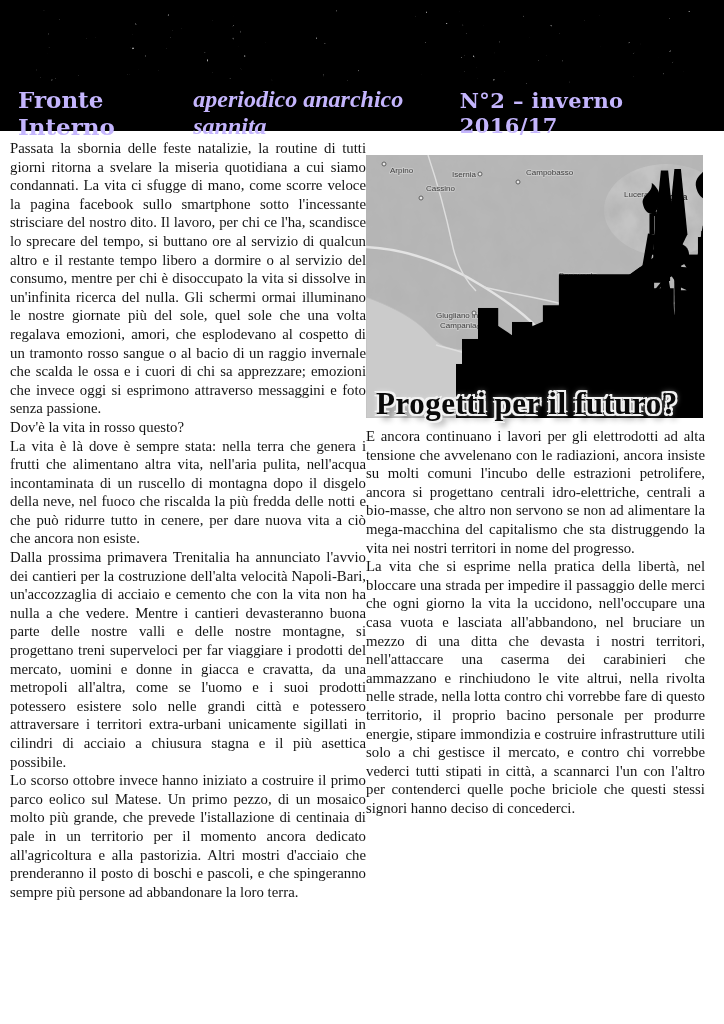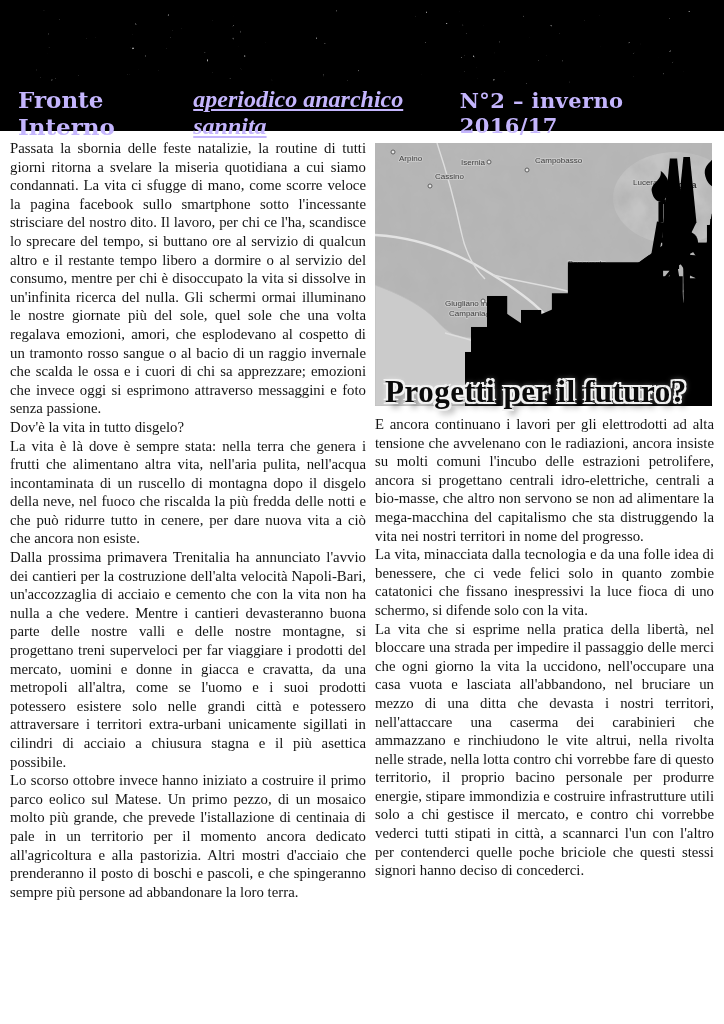--- a/index.html
+++ b/index.html
@@ -8,31 +8,31 @@
     font-family:"Liberation Serif",serif;color:#141414;
   }
   
   .masthead{background:#000;height:131px;}
   .title-svg{display:block;width:724px;height:97px;}
   .mast-row{
     display:flex;align-items:center;justify-content:space-between;
     padding:0 16px 0 18px;color:#c4b5fd;height:32px;
   }
   .mast-edition{font-family:"DejaVu Serif",serif;font-weight:bold;font-size:23px;}
-  .mast-sub{font-family:"Liberation Serif",serif;font-weight:bold;font-style:italic;font-size:24px;text-decoration:underline;}
+  .mast-sub{font-family:"Liberation Serif",serif;font-weight:bold;font-style:italic;font-size:24px;}
   .mast-issue{font-family:"DejaVu Serif",serif;font-weight:bold;font-size:21px;letter-spacing:.4px;}
   
-  .content{display:flex;gap:9px;padding:8px 10px 0 10px;}
+  .content{display:flex;padding:8px 10px 0 10px;}
   .col{text-align:justify;font-size:14.8px;line-height:18.6px;}
   .col-left{width:356px;}
   .col-right{width:339px;}
   .col p{margin:0;}
   .col b{font-weight:normal;}
   
-  .map-fig{position:relative;width:337px;height:263px;margin:4px 0 9px 0;}
+  .map-fig{position:relative;width:337px;height:263px;margin:16px 0 9px 0;}
   .map-svg{display:block;width:337px;height:263px;background:#b7b7b7;}
   .map-caption{
     position:absolute;left:10px;bottom:4px;white-space:nowrap;
     font-family:"Liberation Serif",serif;font-weight:bold;
     font-size:31px;color:#0a0a0a;letter-spacing:.5px;
     text-shadow:2px 2px 0 #f2f2f2,-2px -2px 0 #f2f2f2,2px -2px 0 #f2f2f2,
                 -2px 2px 0 #f2f2f2,0 0 6px #ffffff,5px 5px 6px rgba(0,0,0,.45);
   }
   
   .city{font-family:"Liberation Sans",sans-serif;font-size:8px;fill:#3f3f3f;
@@ -65,21 +65,21 @@
     <span class="mast-edition">Fronte Interno</span>
     <span class="mast-sub">aperiodico anarchico sannita</span>
     <span class="mast-issue">N°2 – inverno 2016/17</span>
   </div>
 </header>
 
 <main class="content">
 
   <section class="col col-left">
     <p><span>Passata la sbornia delle feste natalizie, la routine di tutti giorni ritorna a svelare la miseria quotidiana a cui siamo condannati. La vita ci sfugge di mano, come scorre veloce la pagina facebook sullo smartphone sotto l'incessante strisciare del nostro dito. Il lavoro, per chi ce l'ha, scandisce lo sprecare del tempo, si buttano ore al servizio di qualcun altro e il restante tempo libero a dormire o al servizio del consumo, mentre per chi è disoccupato la vita si dissolve in un'infinita ricerca del nulla. Gli schermi ormai illuminano le nostre giornate più del sole, quel sole che una volta regalava emozioni, amori, che esplodevano al cospetto di un tramonto rosso sangue o al bacio di un raggio invernale che scalda le ossa e i cuori di chi sa apprezzare; emozioni che invece oggi si esprimono attraverso messaggini e foto senza passione.</span></p>
-    <p><span>Dov'è la vita in tutto disgelo?</span></p>
+    <p><span>Dov'è la vita in rosso questo?</span></p>
     <p><span>La vita è là dove è sempre stata: nella terra che genera i frutti che alimentano altra vita, nell'aria pulita, nell'acqua incontaminata di un ruscello di montagna dopo il disgelo della neve, nel fuoco che riscalda la più fredda delle notti e che può ridurre tutto in cenere, per dare nuova vita a ciò che ancora non esiste.</span></p>
     <p><b>Dalla prossima primavera Trenitalia ha annunciato l'avvio dei cantieri per la costruzione dell'alta velocità Napoli-Bari</b><span>, un'accozzaglia di acciaio e cemento che con la vita non ha nulla a che vedere. Mentre i cantieri devasteranno buona parte delle nostre valli e delle nostre montagne, si progettano treni superveloci per far viaggiare i prodotti del mercato, uomini e donne in giacca e cravatta, da una metropoli all'altra, come se l'uomo e i suoi prodotti potessero esistere solo nelle grandi città e potessero attraversare i territori extra-urbani unicamente sigillati in cilindri di acciaio a chiusura stagna e il più asettica possibile.</span></p>
     <p><b>Lo scorso ottobre invece hanno iniziato a costruire il primo parco eolico sul Matese</b><span>. Un primo pezzo, di un mosaico molto più grande, che prevede l'istallazione di centinaia di pale in un territorio per il momento ancora dedicato all'agricoltura e alla pastorizia. Altri mostri d'acciaio che prenderanno il posto di boschi e pascoli, e che spingeranno sempre più persone ad abbandonare la loro terra.</span></p>
   </section>
 
   <section class="col col-right">
 
     <figure class="map-fig">
       <svg class="map-svg" viewBox="0 0 337 263" xmlns="http://www.w3.org/2000/svg">
         <defs>
@@ -250,16 +250,15 @@
             <use href="#i-dozer"></use>
           </g>
         <g transform="translate(257,44) scale(0.9)">
             <use href="#i-dozer"></use>
           </g>
       </svg>
       <figcaption class="map-caption">Progetti per il futuro?</figcaption>
     </figure>
 
     <p><b>E ancora continuano i lavori per gli elettrodotti ad alta tensione</b><span> che avvelenano con le radiazioni, ancora insiste su molti comuni l'incubo delle </span><b>estrazioni petrolifere</b><span>, ancora si progettano </span><b>centrali idro-elettriche, centrali a bio-masse</b><span>, che altro non servono se non ad alimentare la mega-macchina del capitalismo che sta distruggendo la vita nei nostri territori in nome del progresso.</span></p>
-    <p><span>La vita, minacciata dalla tecnologia e da una folle idea di benessere, che ci vede felici solo in quanto zombie catatonici che fissano inespressivi la luce fioca di uno schermo, si difende solo con la vita.</span></p>
     <p><span>La vita che si esprime nella pratica della libertà, nel bloccare una strada per impedire il passaggio delle merci che ogni giorno la vita la uccidono, nell'occupare una casa vuota e lasciata all'abbandono, nel bruciare un mezzo di una ditta che devasta i nostri territori, nell'attaccare una caserma dei carabinieri che ammazzano e rinchiudono le vite altrui, nella rivolta nelle strade, nella lotta contro chi vorrebbe fare di questo territorio, il proprio bacino personale per produrre energie, stipare immondizia e costruire infrastrutture utili solo a chi gestisce il mercato, e contro chi vorrebbe vederci tutti stipati in città, a scannarci l'un con l'altro per contenderci quelle poche briciole che questi stessi signori hanno deciso di concederci.</span></p>
   </section>
 </main>
 
 </body></html>

